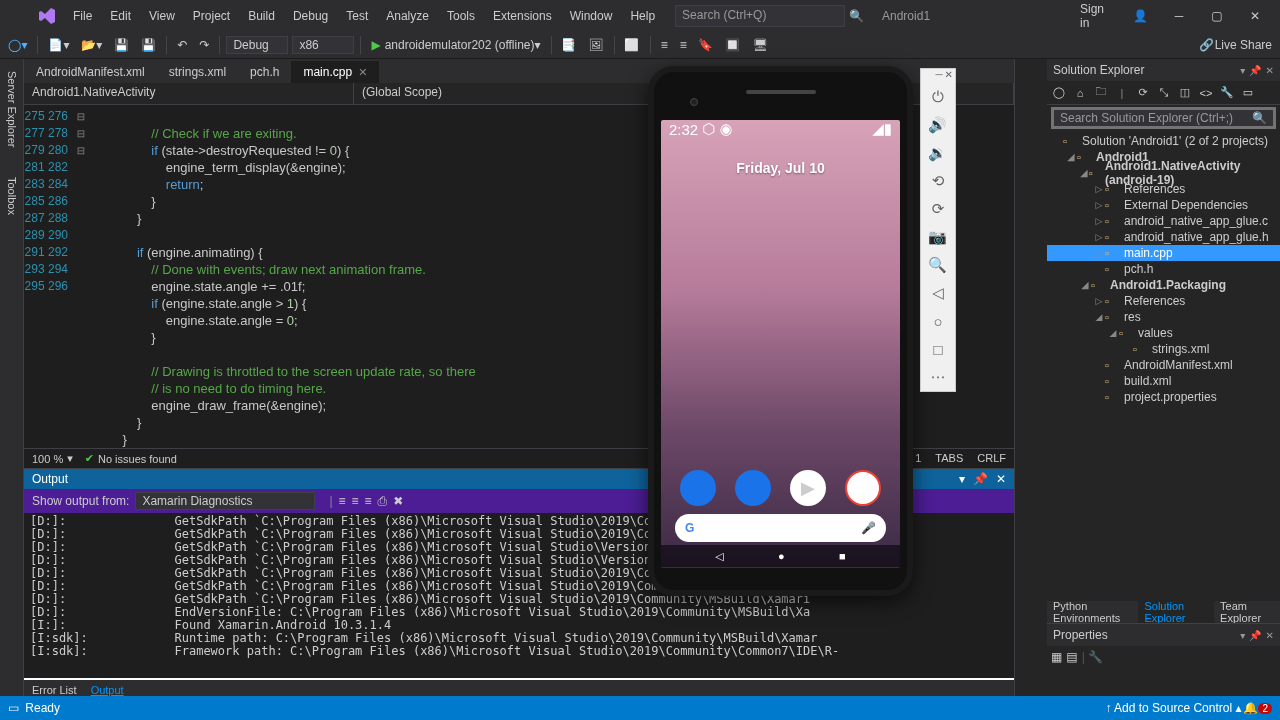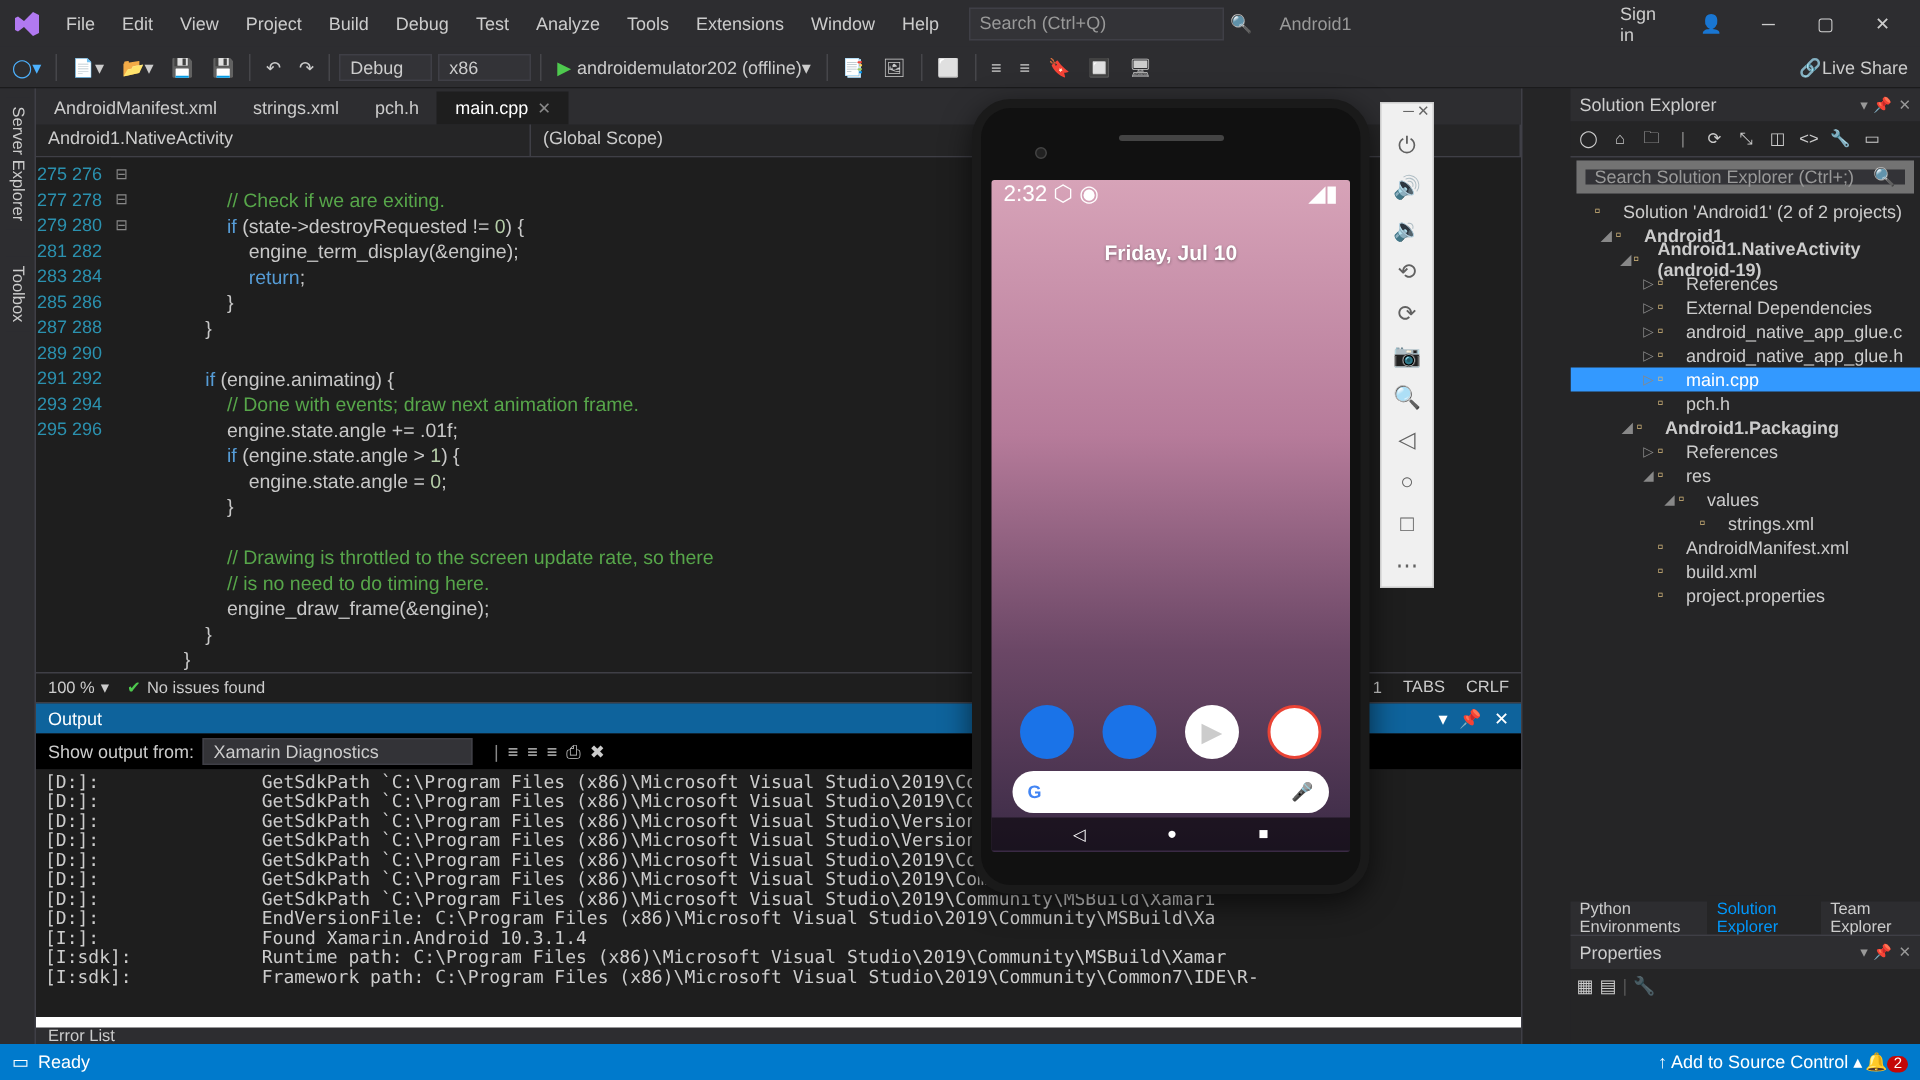--- a/index.html
+++ b/index.html
@@ -1,17 +1,17 @@
 <!DOCTYPE html>
 <html><head>
 <meta charset="utf-8">
 <style>
 * { margin:0; padding:0; box-sizing:border-box; font-family:"Segoe UI",Tahoma,sans-serif; }
 body { width:1280px; height:720px; background:#2d2d30; color:#ccc; overflow:hidden; position:relative; font-size:12px; }
-.titlebar { height:31px; background:#2d2d30; display:flex; align-items:center; padding:0 8px; }
+.titlebar { height:31px; background:#2d2d30; display:flex; align-items:center; padding:0 8px;margin-left:29px; }
 .titlebar .logo { width:20px; height:20px; display:inline-flex; align-items:center; justify-content:center; margin-right:8px; }
 .menu { display:flex; gap:2px; }
 .menu-item { padding:4px 8px; cursor:default; color:#ccc; }
 .title-search { margin-left:12px; background:#333337; border:1px solid #3f3f46; padding:2px 6px; width:170px; height:22px; color:#999; font-size:12px; }
 .title-app { margin-left:18px; color:#999; }
 .win-controls { margin-left:auto; display:flex; align-items:center; gap:4px; }
 .win-controls span { color:#ccc; width:34px; height:24px; display:flex; align-items:center; justify-content:center; }
 .signin { font-size:12px; color:#ccc; margin-right:6px; }
 .toolbar { height:28px; background:#2d2d30; border-bottom:1px solid #1b1b1c; display:flex; align-items:center; padding:0 4px; gap:4px; }
 .toolbar .sep { width:1px; height:18px; background:#46464a; margin:0 2px; }
@@ -34,31 +34,31 @@
 .fold { width:14px; color:#888; padding-top:3px; line-height:17px; font-size:10px; text-align:center; }
 .code-text { padding:3px 0 0 20px; line-height:17px; white-space:pre; color:#c8c8c8; }
 .cmt { color:#57a64a; }
 .kw { color:#569cd6; }
 .num { color:#b5cea8; }
 .status-strip { height:20px; background:#1e1e1e; border-top:1px solid #3f3f46; display:flex; align-items:center; padding:0 8px; font-size:11px; color:#ccc; }
 .status-strip .ok { color:#4ec94e; margin:0 4px 0 12px; }
 .status-strip .right { margin-left:auto; display:flex; gap:14px; }
 .output-panel { height:210px; display:flex; flex-direction:column; border-top:1px solid #3f3f46; }
 .out-head { height:20px; background:#0e639c; color:#fff; padding:0 8px; display:flex; align-items:center; font-size:12px; }
-.out-tools { height:24px; background:#000000; display:flex; align-items:center; padding:0 8px; gap:6px; font-size:12px; color:#ccc; }
+.out-tools { height:24px; background:#4c1d95; display:flex; align-items:center; padding:0 8px; gap:6px; font-size:12px; color:#ccc; }
 .out-tools .dd { background:#333337; border:1px solid #3f3f46; padding:1px 20px 1px 6px; min-width:180px; }
 .out-body { flex:1; background:#1e1e1e; font-family:Consolas,monospace; font-size:12px; color:#ccc; padding:2px 6px; line-height:13px; overflow:hidden; white-space:pre; }
-.bottom-tabs { height:18px; background:#2d2d30; border-top:7px solid #ffffff; display:flex; align-items:flex-start; padding:0 8px; gap:14px; font-size:11px;flex-direction:column; }
+.bottom-tabs { height:18px; background:#2d2d30; border-top:2px solid #ffffff; display:flex; align-items:flex-end; padding:0 8px; gap:14px; font-size:11px; }
 .bottom-tabs .active { color:#0097fb; text-decoration:underline; }
 .right-pane { width:266px; background:#252526; border-left:1px solid #3f3f46; display:flex; flex-direction:column;padding-left:32px; }
 .panel-head { height:22px; background:#2d2d30; display:flex; align-items:center; padding:0 6px; font-size:12px; color:#ccc; }
 .panel-head .tools { margin-left:auto; display:flex; gap:4px; color:#999; font-size:10px; }
 .se-toolbar { height:24px; background:#252526; border-bottom:1px solid #3f3f46; display:flex; align-items:center; padding:0 4px; gap:5px; }
 .se-toolbar .ic { width:16px; height:16px; display:flex; align-items:center; justify-content:center; color:#ccc; font-size:11px; }
-.se-search { height:22px; margin:2px 4px; background:#333337; border:6px solid #737373; padding:2px 6px; color:#999; font-size:12px; display:flex; align-items:center; }
+.se-search { height:22px; margin:2px 4px; background:#333337; border:3px solid #737373; padding:2px 6px; color:#999; font-size:12px; display:flex; align-items:center; }
 .tree { flex:1; overflow:auto; padding:2px 0; font-size:12px; }
 .tree-row { display:flex; align-items:center; height:16px; padding:0 4px; color:#ccc; }
 .tree-row.sel { background:#3399ff; color:#fff; }
 .tree-row .exp { width:12px; text-align:center; color:#888; font-size:9px; }
 .tree-row .ic { width:16px; color:#d7ba7d; font-size:11px; margin-right:3px; }
 .tree-row.bold { font-weight:bold; }
 .se-tabs { height:22px; display:flex; align-items:center; background:#2d2d30; font-size:11px; }
 .se-tabs span { padding:3px 6px; color:#ccc; }
 .se-tabs .active { color:#0097fb; background:#252526; }
 .props { border-top:1px solid #3f3f46; }

